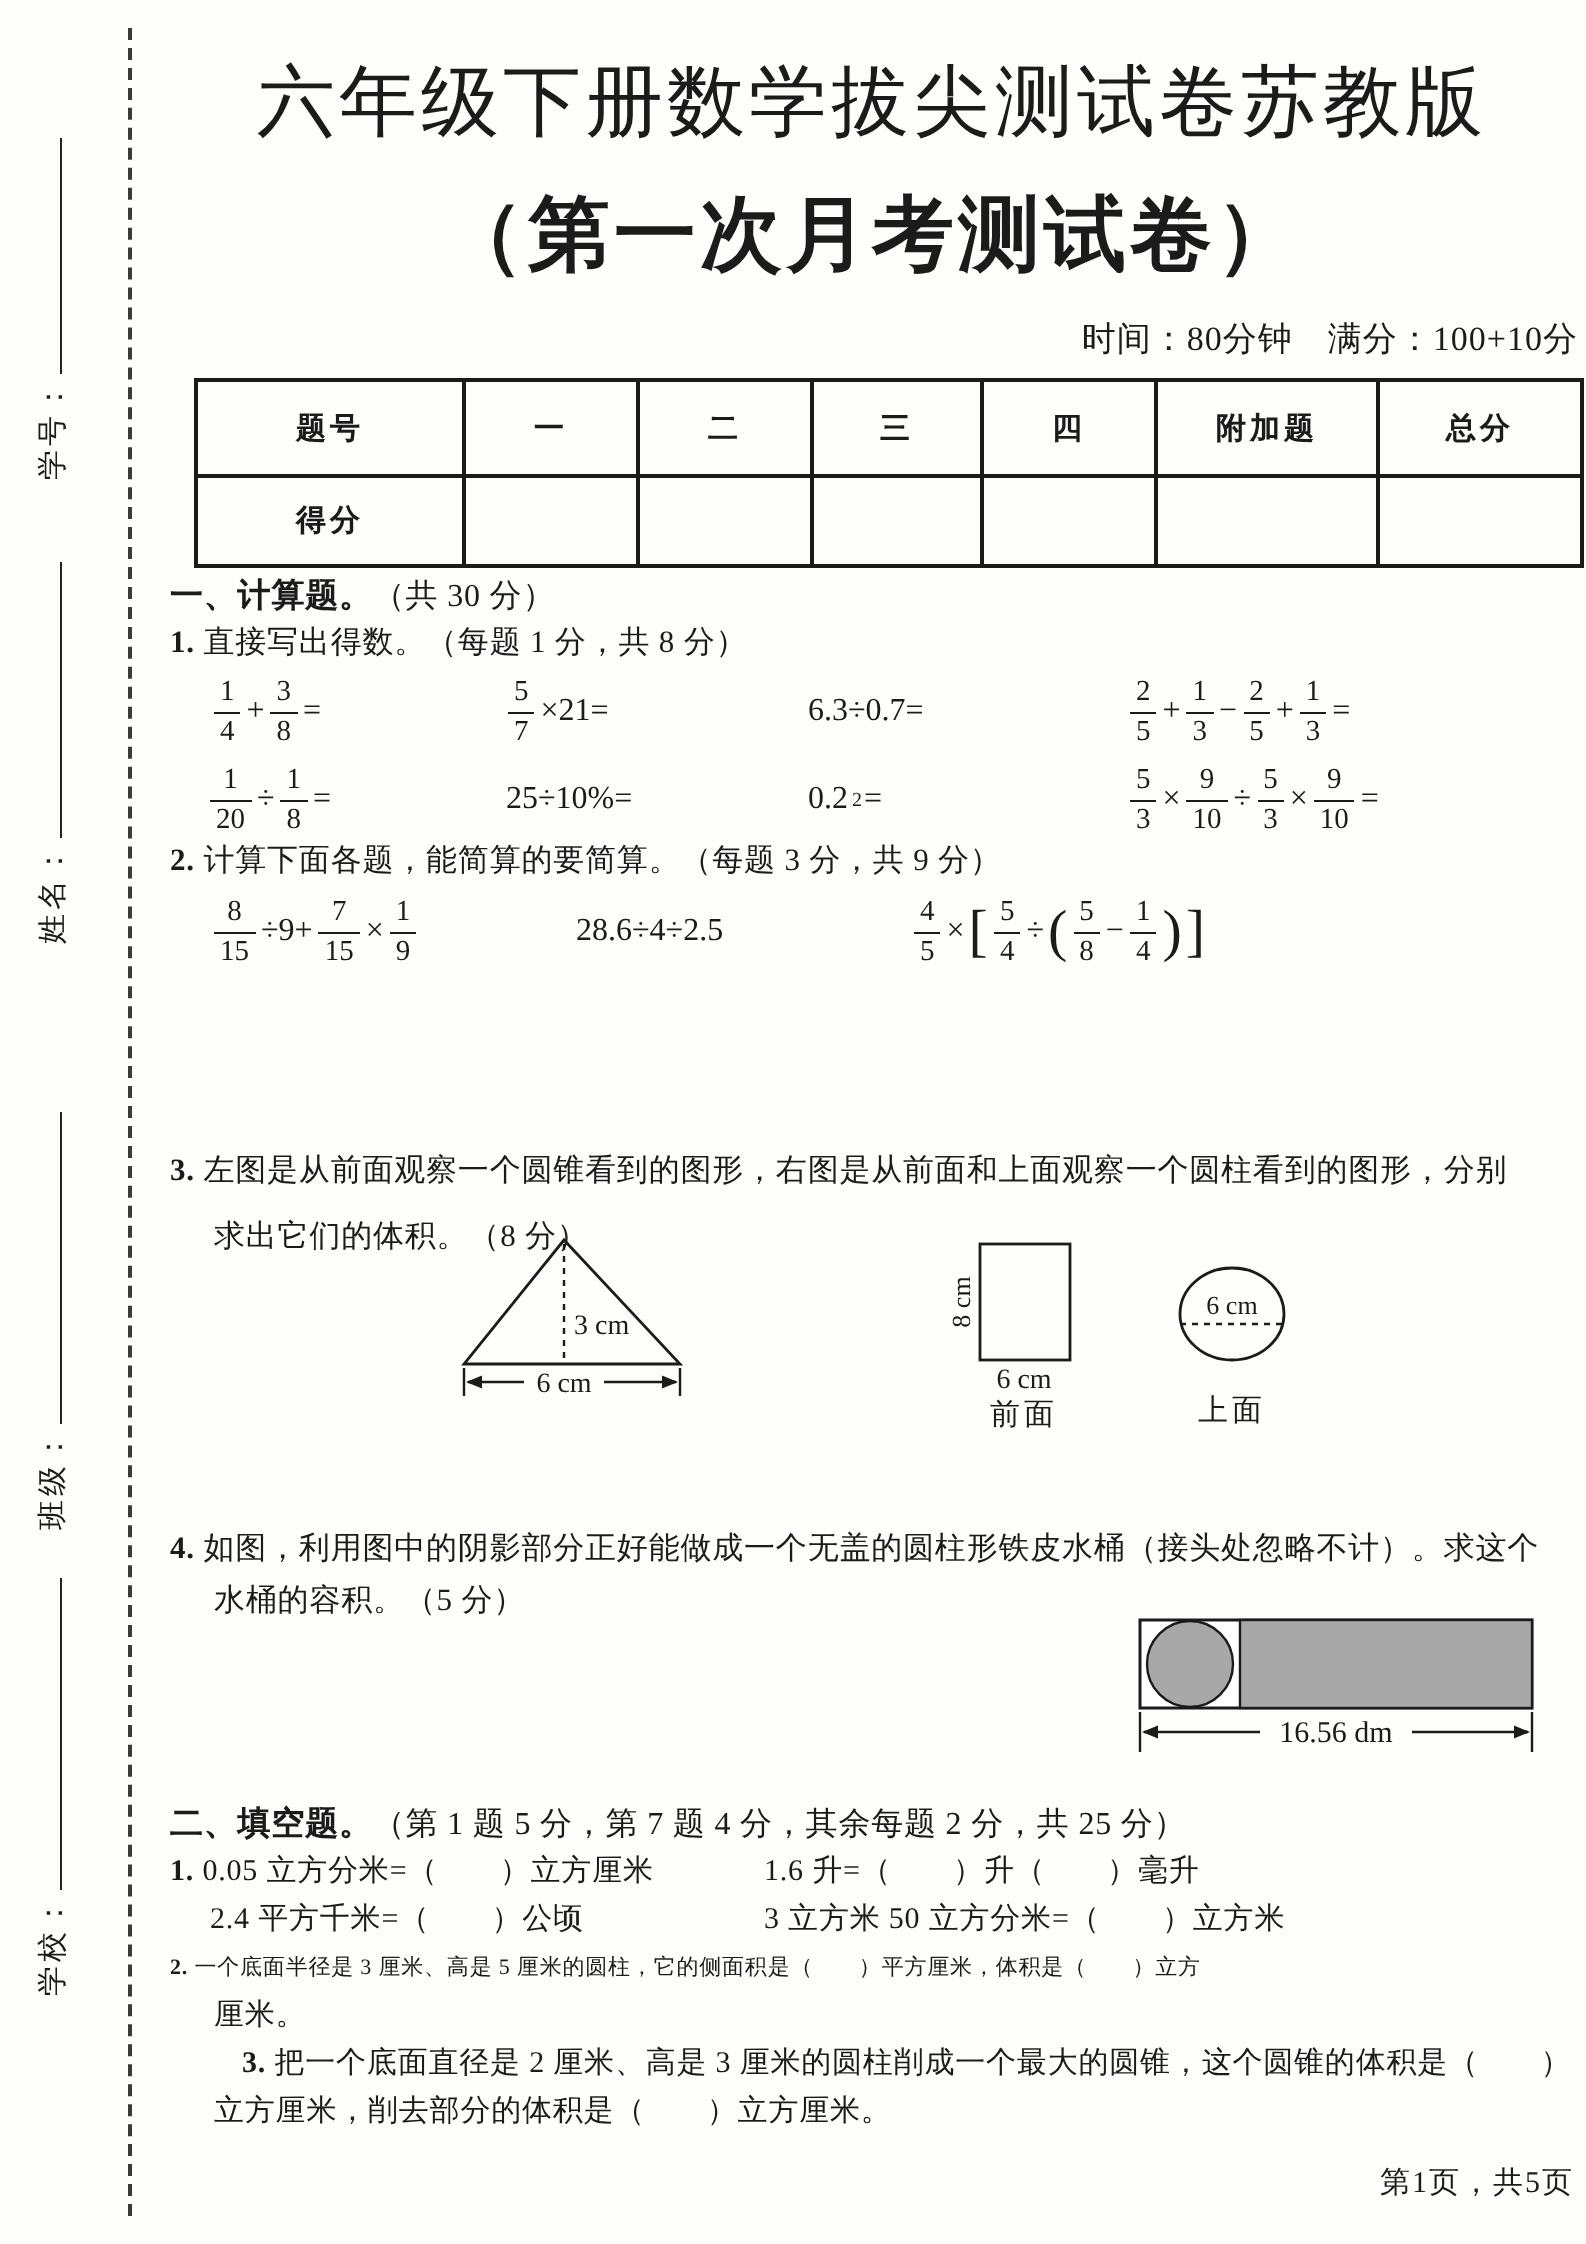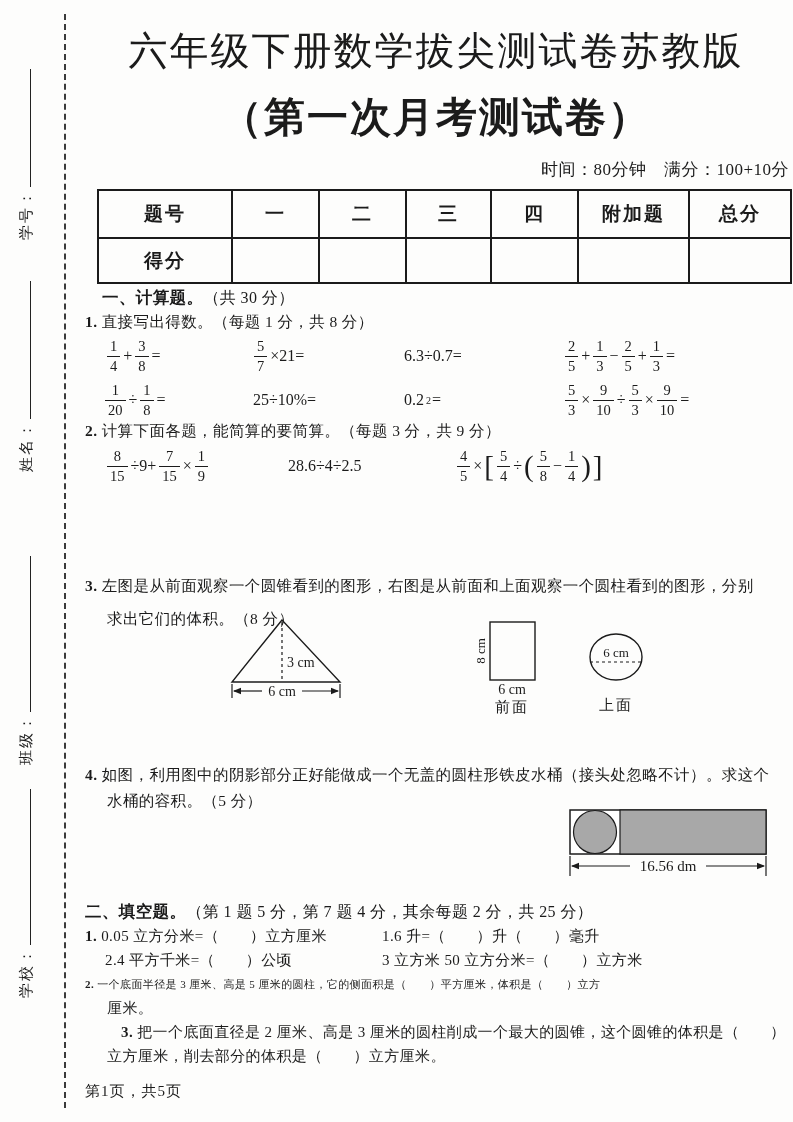--- a/index.html
+++ b/index.html
@@ -15,21 +15,21 @@
   .s1 { left:16px; top:240px; } .s1 .side-blank { width:118px; }
   .s2 { left:16px; top:472px; } .s2 .side-blank { width:138px; }
   .s3 { left:16px; top:765px; } .s3 .side-blank { width:156px; }
   .s4 { left:16px; top:998px; } .s4 .side-blank { width:156px; }
   
   .title    { position:absolute; left:85px; width:702px; top:24px;  text-align:center; font-size:39px; font-weight:400; letter-spacing:2px; }
   .subtitle { position:absolute; left:85px; width:702px; top:90px;  text-align:center; font-size:41px; font-weight:600; letter-spacing:2px; }
   .meta     { position:absolute; right:4px; top:158px; font-size:17px; letter-spacing:0.5px; }
   
   .score-table { position:absolute; left:97px; top:189px; border-collapse:collapse; table-layout:fixed; }
-  .score-table td { border:2px solid #1b1b1b; text-align:center; vertical-align:middle; font-size:19px; font-weight:700; letter-spacing:2px; }
+  .score-table td { border:2px solid #1b1b1b; text-align:center; vertical-align:middle; font-size:15px; font-weight:700; letter-spacing:2px; }
   .tr-head td  { height:44px; }
   .tr-score td { height:41px; }
   
   .qline { position:absolute; font-size:15.5px; letter-spacing:0.4px; line-height:21px; white-space:nowrap; }
   .qline b { font-family:"Liberation Serif","DejaVu Serif",serif; }
   .sec-head { font-size:16px; }
   .sec-head b { font-size:16.5px; }
   
   .mrow  { position:absolute; left:0; right:0; }
   .mexpr { position:absolute; top:0; height:100%; display:flex; align-items:center; font-size:16px; white-space:nowrap; }
@@ -37,21 +37,21 @@
   .frac { display:inline-block; text-align:center; font-size:14.5px; line-height:1.12; vertical-align:middle; margin:0 2px; }
   .frac .num { display:block; padding:0 3px 1px; border-bottom:1.3px solid #1b1b1b; }
   .frac .den { display:block; padding:1px 3px 0; }
   .mexpr sup { font-size:10px; margin-left:1px; }
   .bk { font-size:29px; font-weight:400; line-height:1; margin:0 1px; }
   
   .fig { position:absolute; }
   .fig text { fill:#1b1b1b; font-family:"Liberation Serif","DejaVu Serif",serif; }
   .fig .cjk { letter-spacing:2px; }
   
-  .footer { position:absolute; left:85px; width:702px; top:1082px; text-align:left; font-size:15px; letter-spacing:1px; }
+  .footer { position:absolute; left:85px; width:702px; top:1082px; text-align:right; font-size:15px; letter-spacing:1px; }
 </style>
 </head>
 <body>
 
 <div class="page">
 
   <div class="side-divider"></div>
   <div class="side-item s1">
     <span>学号：</span><span class="side-blank"></span>
   </div>
@@ -94,21 +94,21 @@
       <td></td>
       <td></td>
       <td></td>
       <td></td>
       <td></td>
       <td></td>
     </tr>
   </tbody>
     </table>
 
-  <div class="qline sec-head" style="left:85px; top:287px;margin-left:17px;">
+  <div class="qline sec-head" style="left:85px; top:287px;">
     <b>一、计算题。</b><span>（共 30 分）</span>
   </div>
 
   <div class="qline" style="left:85px; top:311px;">
     <b>1.</b> <span>直接写出得数。（每题 1 分，共 8 分）</span>
   </div>
 
   <div class="mrow" style="top:333px; height:46px;">
     <div class="mexpr" style="left:105px;">
         <span class="frac">

